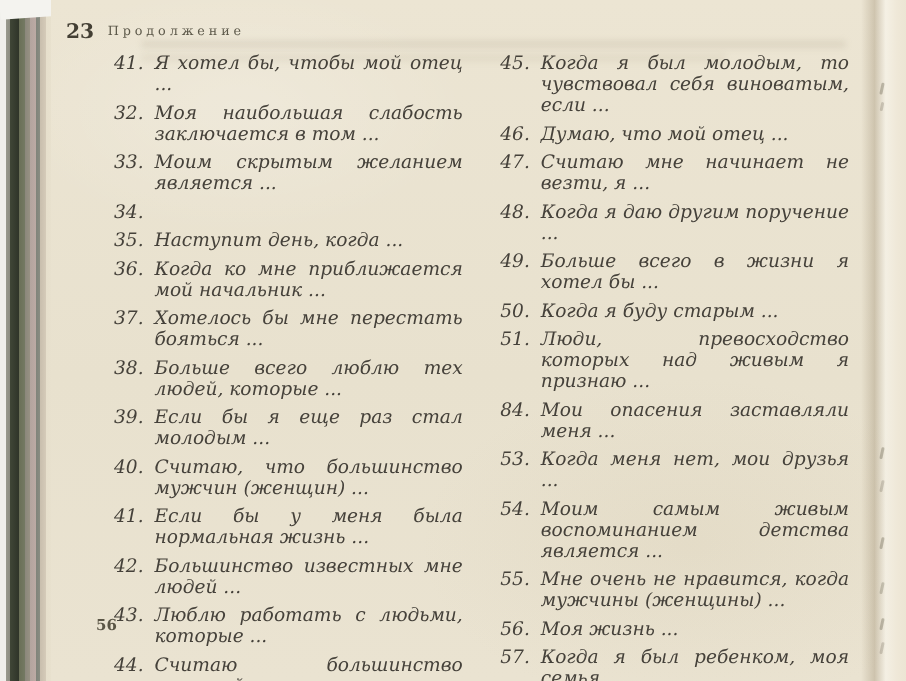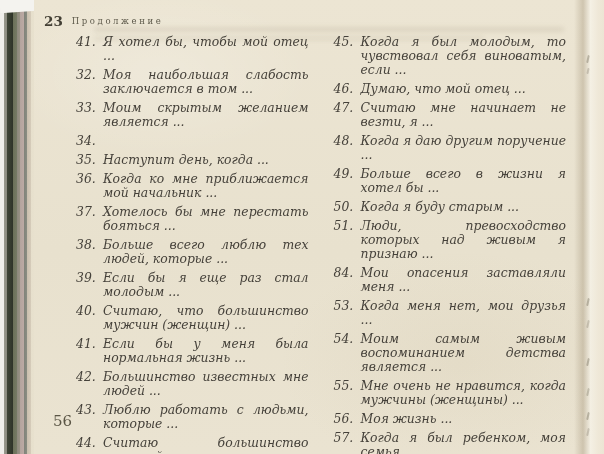--- a/index.html
+++ b/index.html
@@ -87,23 +87,24 @@
   li.item { display: flex; margin-bottom: 4.6px; }
   li.item .num { flex: none; width: 27px; }
   li.item .txt {
     flex: 1;
     text-align: justify;
     text-align-last: left;
     hyphens: manual;
   }
   
   .footer {
-    position: absolute; left: 19px; top: 412px;
-    font-size: 15px; font-style: normal; color: #5954422;
+    position: absolute; left: 30px; top: 412px;
+    font-size: 10px; font-style: normal; color: #5954422;
     color: #5a5545;
+    font-weight: bold;
   }
   
   .ghosts { position: absolute; top: 0; right: 3px; width: 14px; bottom: 0; pointer-events: none; }
   .ghosts i {
     position: absolute; display: block;
     width: 1.5px; height: 8px;
     background: rgba(95,88,70,0.35);
     transform: rotate(12deg);
     border-radius: 1px;
   }

